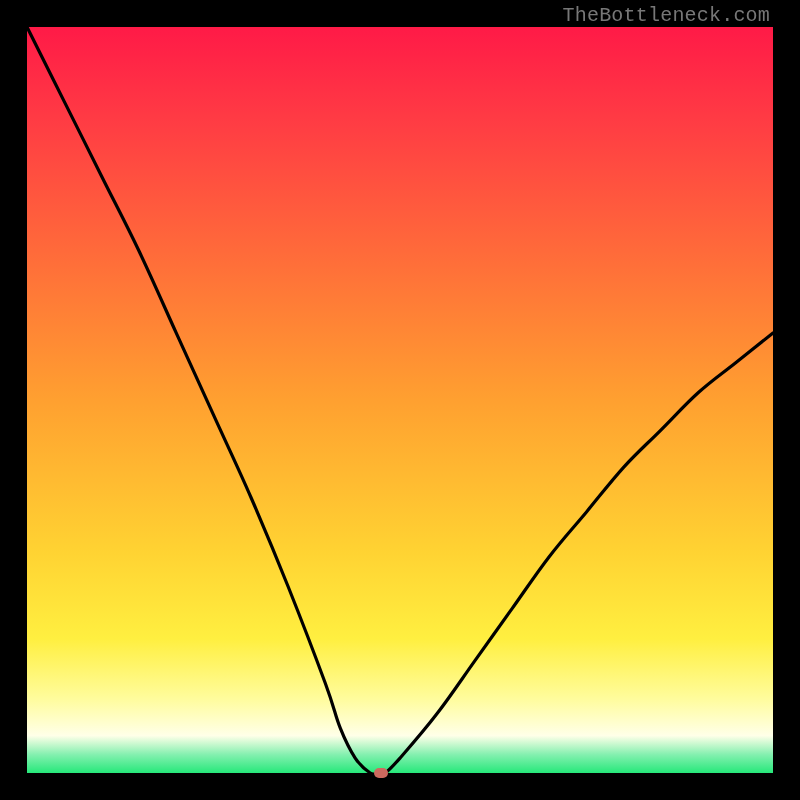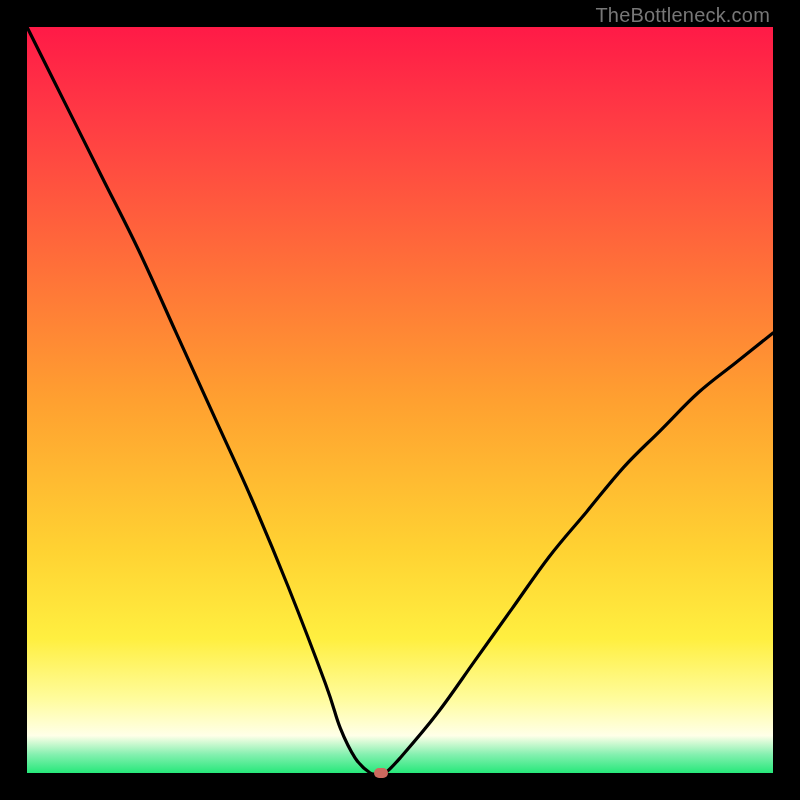--- a/index.html
+++ b/index.html
@@ -41,20 +41,21 @@
     );
   }
   .watermark {
     position: absolute;
     top: 4px;
     right: 30px;
     color: #777;
     font-size: 20px;
     font-weight: 500;
     letter-spacing: 0.2px;
+    font-family: Liberation Mono, monospace;
   }
   svg.curve {
     position: absolute;
     left: 0;
     top: 0;
     width: 746px;
     height: 746px;
     overflow: visible;
   }
   .marker {

